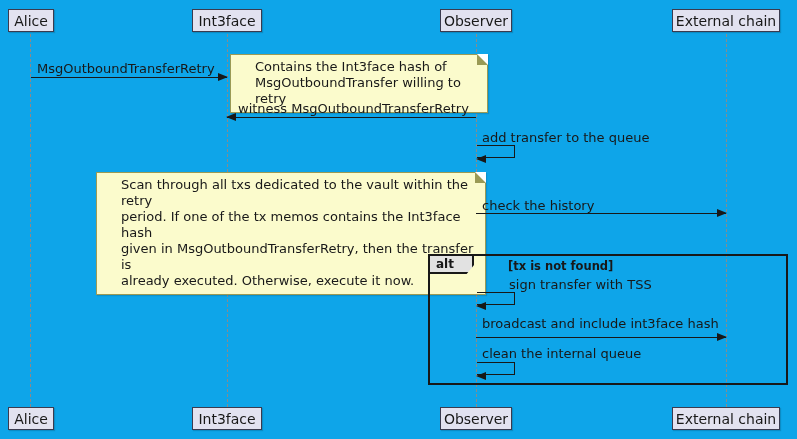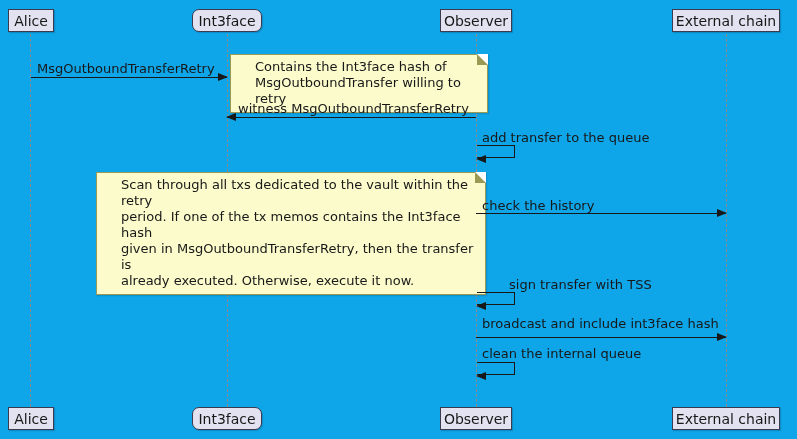--- a/index.html
+++ b/index.html
@@ -19,21 +19,21 @@
   
   .participant {
     position:absolute; height:23px; background:#E2E2F0; border:1px solid #3b3b4f;
     display:flex; align-items:center; justify-content:center;
     font-size:14px; padding:0 9px; box-sizing:border-box; white-space:nowrap;
     box-shadow:1px 1px 1px rgba(0,0,0,0.15);
   }
   .row-top { top:9px; }
   .row-bottom { top:407px; }
   .p-alice    { left:8px;   width:46px; }
-  .p-int3face { left:192px; width:70px;border-radius:7px; }
+  .p-int3face { left:192px; width:70px; }
   .p-observer { left:440px; width:72px; }
   .p-extchain { left:672px; width:108px; }
 
   
   .msg-label { position:absolute; font-size:13px; white-space:nowrap; }
 
   
   .arrow { position:absolute; height:0; border-top:1px solid #181818; }
   .arrow-right::after {
     content:""; position:absolute; right:-1px; top:-5px;
@@ -111,20 +111,24 @@
   <div class="self-loop" style="left:477px; top:145px;"></div>
 
   <div class="note note-2">Scan through all txs dedicated to the vault within the retry
 period. If one of the tx memos contains the Int3face hash
 given in MsgOutboundTransferRetry, then the transfer is
 already executed. Otherwise, execute it now.</div>
 
   <div class="msg-label" style="left:482px; top:198px;">check the history</div>
   <div class="arrow arrow-right" style="left:476px; top:213px; width:250px;"></div>
 
+  <div class="alt-frame">
+    <div class="alt-tab">alt</div>
+    <div class="alt-condition">[tx is not found]</div>
+  </div>
 
   <div class="msg-label" style="left:482px; top:277px;margin-left:27px;">sign transfer with TSS</div>
   <div class="self-loop" style="left:477px; top:292px;"></div>
 
   <div class="msg-label" style="left:482px; top:316px;">broadcast and include int3face hash</div>
   <div class="arrow arrow-right" style="left:476px; top:337px; width:250px;"></div>
 
   <div class="msg-label" style="left:482px; top:346px;">clean the internal queue</div>
   <div class="self-loop" style="left:477px; top:362px;"></div>
 

